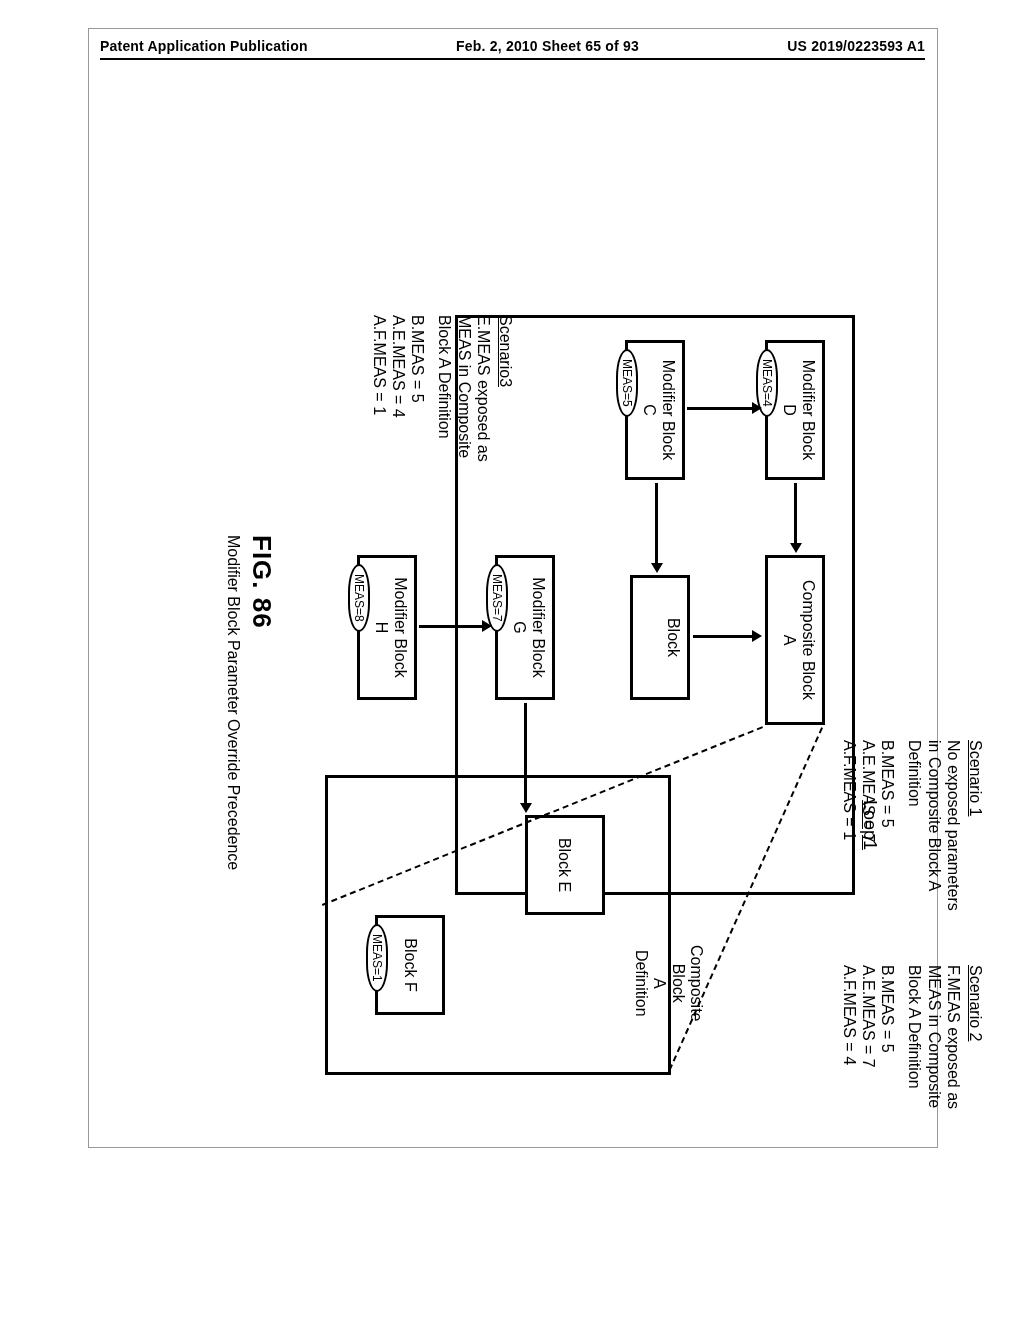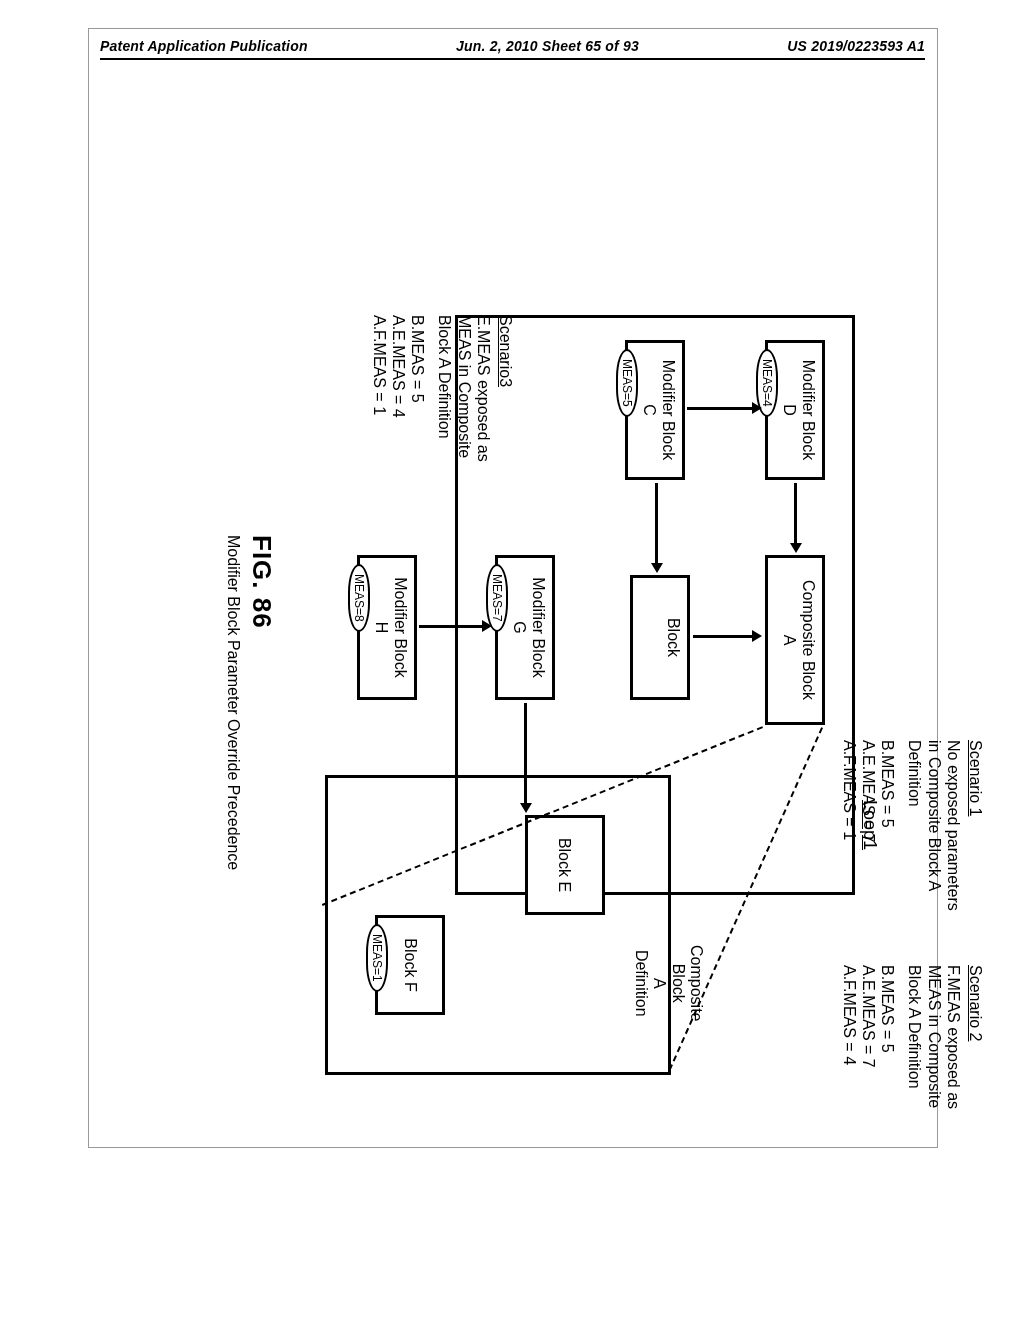--- a/index.html
+++ b/index.html
@@ -19,21 +19,20 @@
     border: 1px solid #999;
   }
   .header {
     position: absolute;
     top: 38px;
     left: 100px;
     width: 825px;
     display: flex;
     justify-content: space-between;
     font-size: 14px;
-    font-style: italic;
     font-weight: bold;
     letter-spacing: 0.2px;
   }
   .header-line {
     position: absolute;
     top: 58px;
     left: 100px;
     width: 825px;
     border-top: 2px solid #000;
   }
@@ -151,21 +150,21 @@
   .fig-caption .fig-num { font-size: 26px; font-weight: bold; letter-spacing: 1px; }
 
 </style>
 </head>
 <body>
 
 <div class="page"></div>
 
 <div class="header">
   <span>Patent Application Publication</span>
-  <span>Jun. 2, 2010  Sheet 65 of 93</span>
+  <span>Feb. 2, 2010  Sheet 65 of 93</span>
   <span>US 2019/0223593 A1</span>
 </div>
 <div class="header-line"></div>
 
 <div class="diagram-stage">
 
   <div class="loop1-label">Loop1</div>
   <div class="loop1-box"></div>
 
   <div class="block mod-d">

